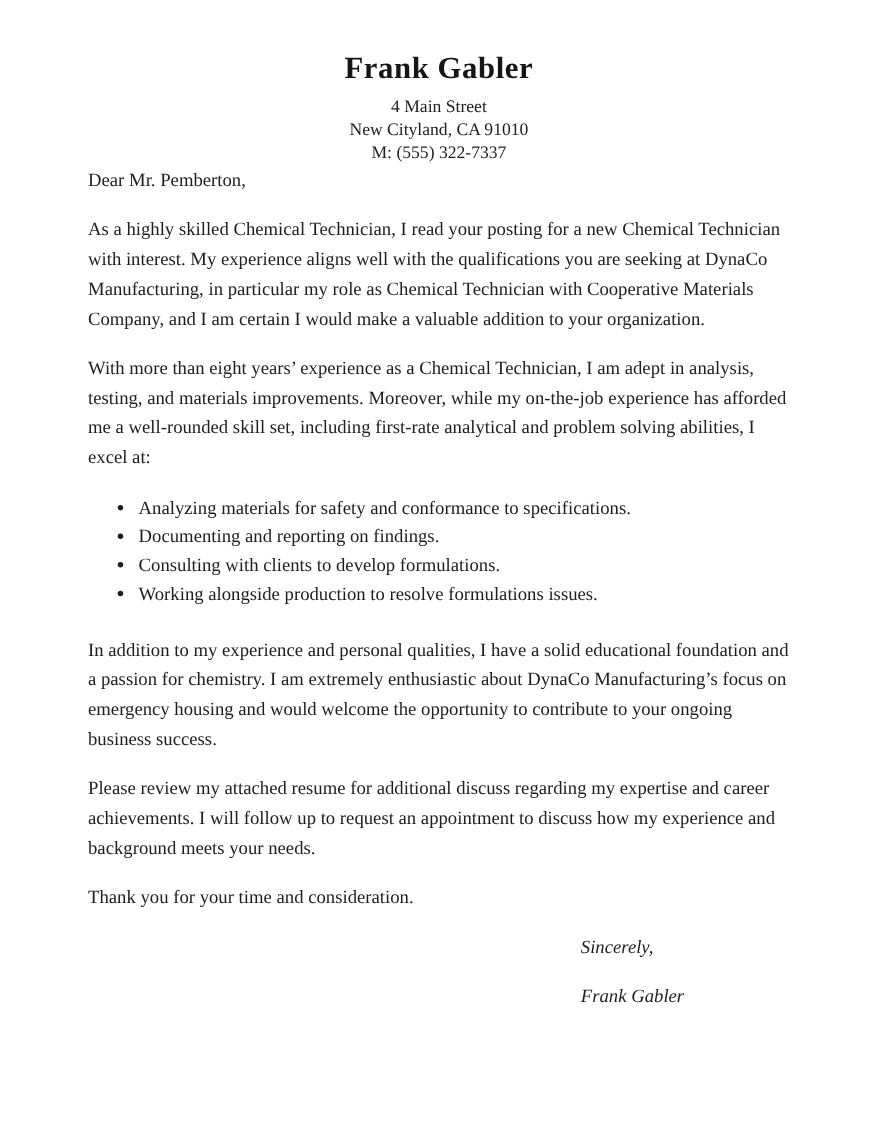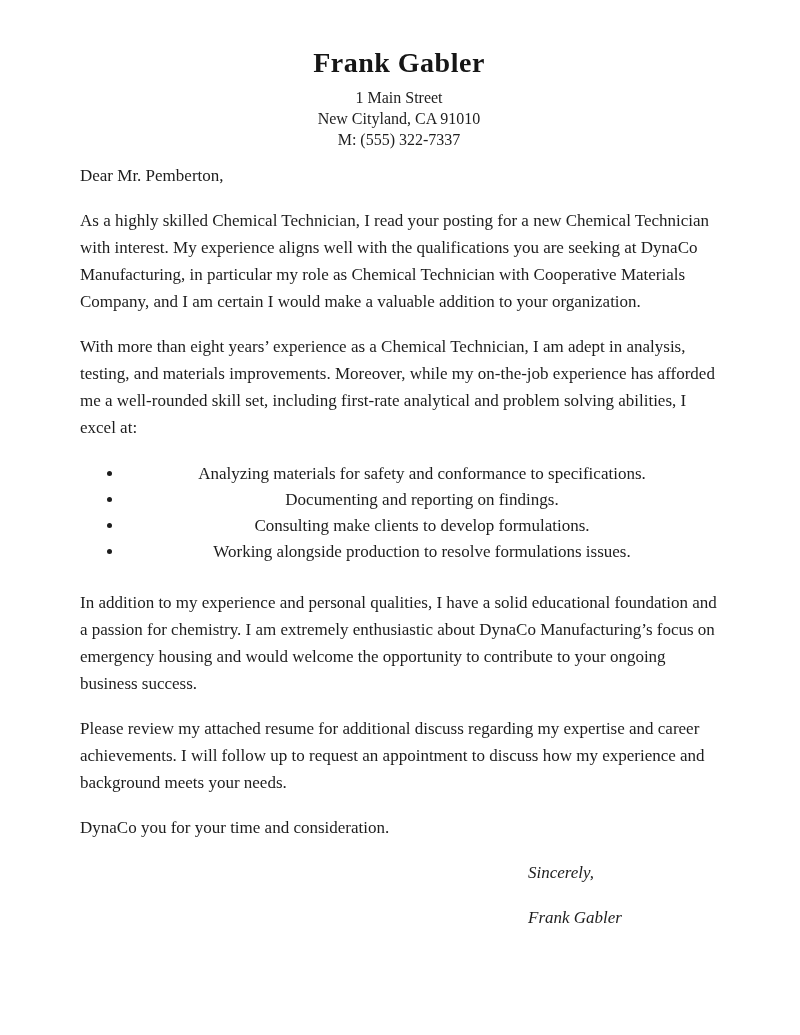--- a/index.html
+++ b/index.html
@@ -28,35 +28,33 @@
     letter-spacing: 0.5px;
     line-height: 34px;
     color: #161616;
   }
   .contact {
     margin-top: 7px;
     font-size: 16px;
     line-height: 21px;
   }
   .letter-body {
-    margin-top: 12px;
     font-size: 17px;
     line-height: 27px;
   }
   .letter-body p {
     margin: 0 0 18px 0;
   }
   .salutation {
     margin-bottom: 18px;
   }
   ul.skills-list {
     margin: 20px 0 24px 0;
     padding-left: 44px;
     list-style-type: disc;
-    text-align: center;
   }
   ul.skills-list li {
     line-height: 26px;
     padding-left: 2px;
   }
   .signature-block {
     margin-left: 448px;
     margin-top: 14px;
     font-style: italic;
   }
@@ -69,42 +67,42 @@
   }
 </style>
 </head>
 <body>
 
 <div class="page">
 
   <header class="letter-header">
     <h1 class="name">Frank Gabler</h1>
     <div class="contact">
-      <div>1 Main Street</div>
+      <div>4 Main Street</div>
       <div>New Cityland, CA 91010</div>
       <div>M: (555) 322-7337</div>
     </div>
   </header>
 
   <main class="letter-body">
     <p class="salutation">Dear Mr. Pemberton,</p>
 
     <p>As a highly skilled Chemical Technician, I read your posting for a new Chemical Technician with interest. My experience aligns well with the qualifications you are seeking at DynaCo Manufacturing, in particular my role as Chemical Technician with Cooperative Materials Company, and I am certain I would make a valuable addition to your organization.</p>
     <p>With more than eight years’ experience as a Chemical Technician, I am adept in analysis, testing, and materials improvements. Moreover, while my on-the-job experience has afforded me a well-rounded skill set, including first-rate analytical and problem solving abilities, I excel at:</p>
 
     <ul class="skills-list">
       <li>Analyzing materials for safety and conformance to specifications.</li>
       <li>Documenting and reporting on findings.</li>
-      <li>Consulting make clients to develop formulations.</li>
+      <li>Consulting with clients to develop formulations.</li>
       <li>Working alongside production to resolve formulations issues.</li>
     </ul>
 
     <p>In addition to my experience and personal qualities, I have a solid educational foundation and a passion for chemistry. I am extremely enthusiastic about DynaCo Manufacturing’s focus on emergency housing and would welcome the opportunity to contribute to your ongoing business success.</p>
     <p>Please review my attached resume for additional discuss regarding my expertise and career achievements. I will follow up to request an appointment to discuss how my experience and background meets your needs.</p>
-    <p>DynaCo you for your time and consideration.</p>
+    <p>Thank you for your time and consideration.</p>
 
     <div class="signature-block">
       <p class="closing">Sincerely,</p>
       <p class="signature">Frank Gabler</p>
     </div>
   </main>
 
 </div>
 
 </body></html>

